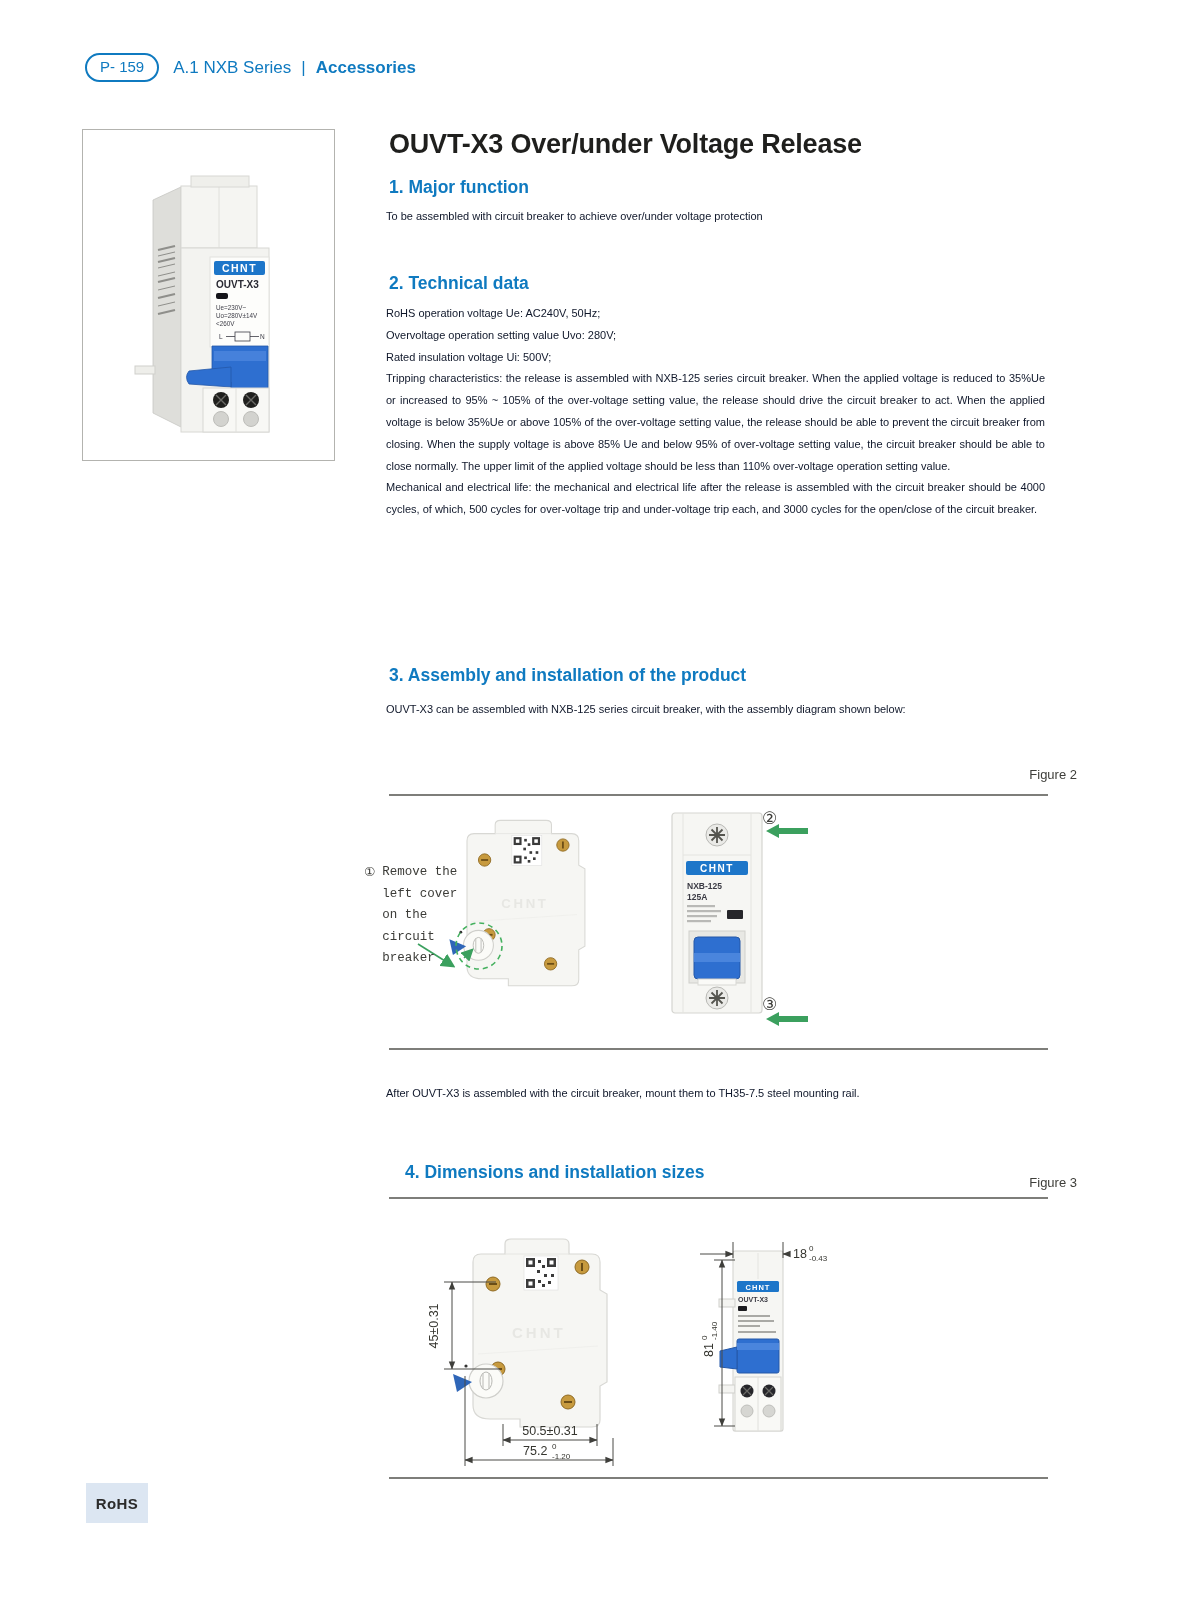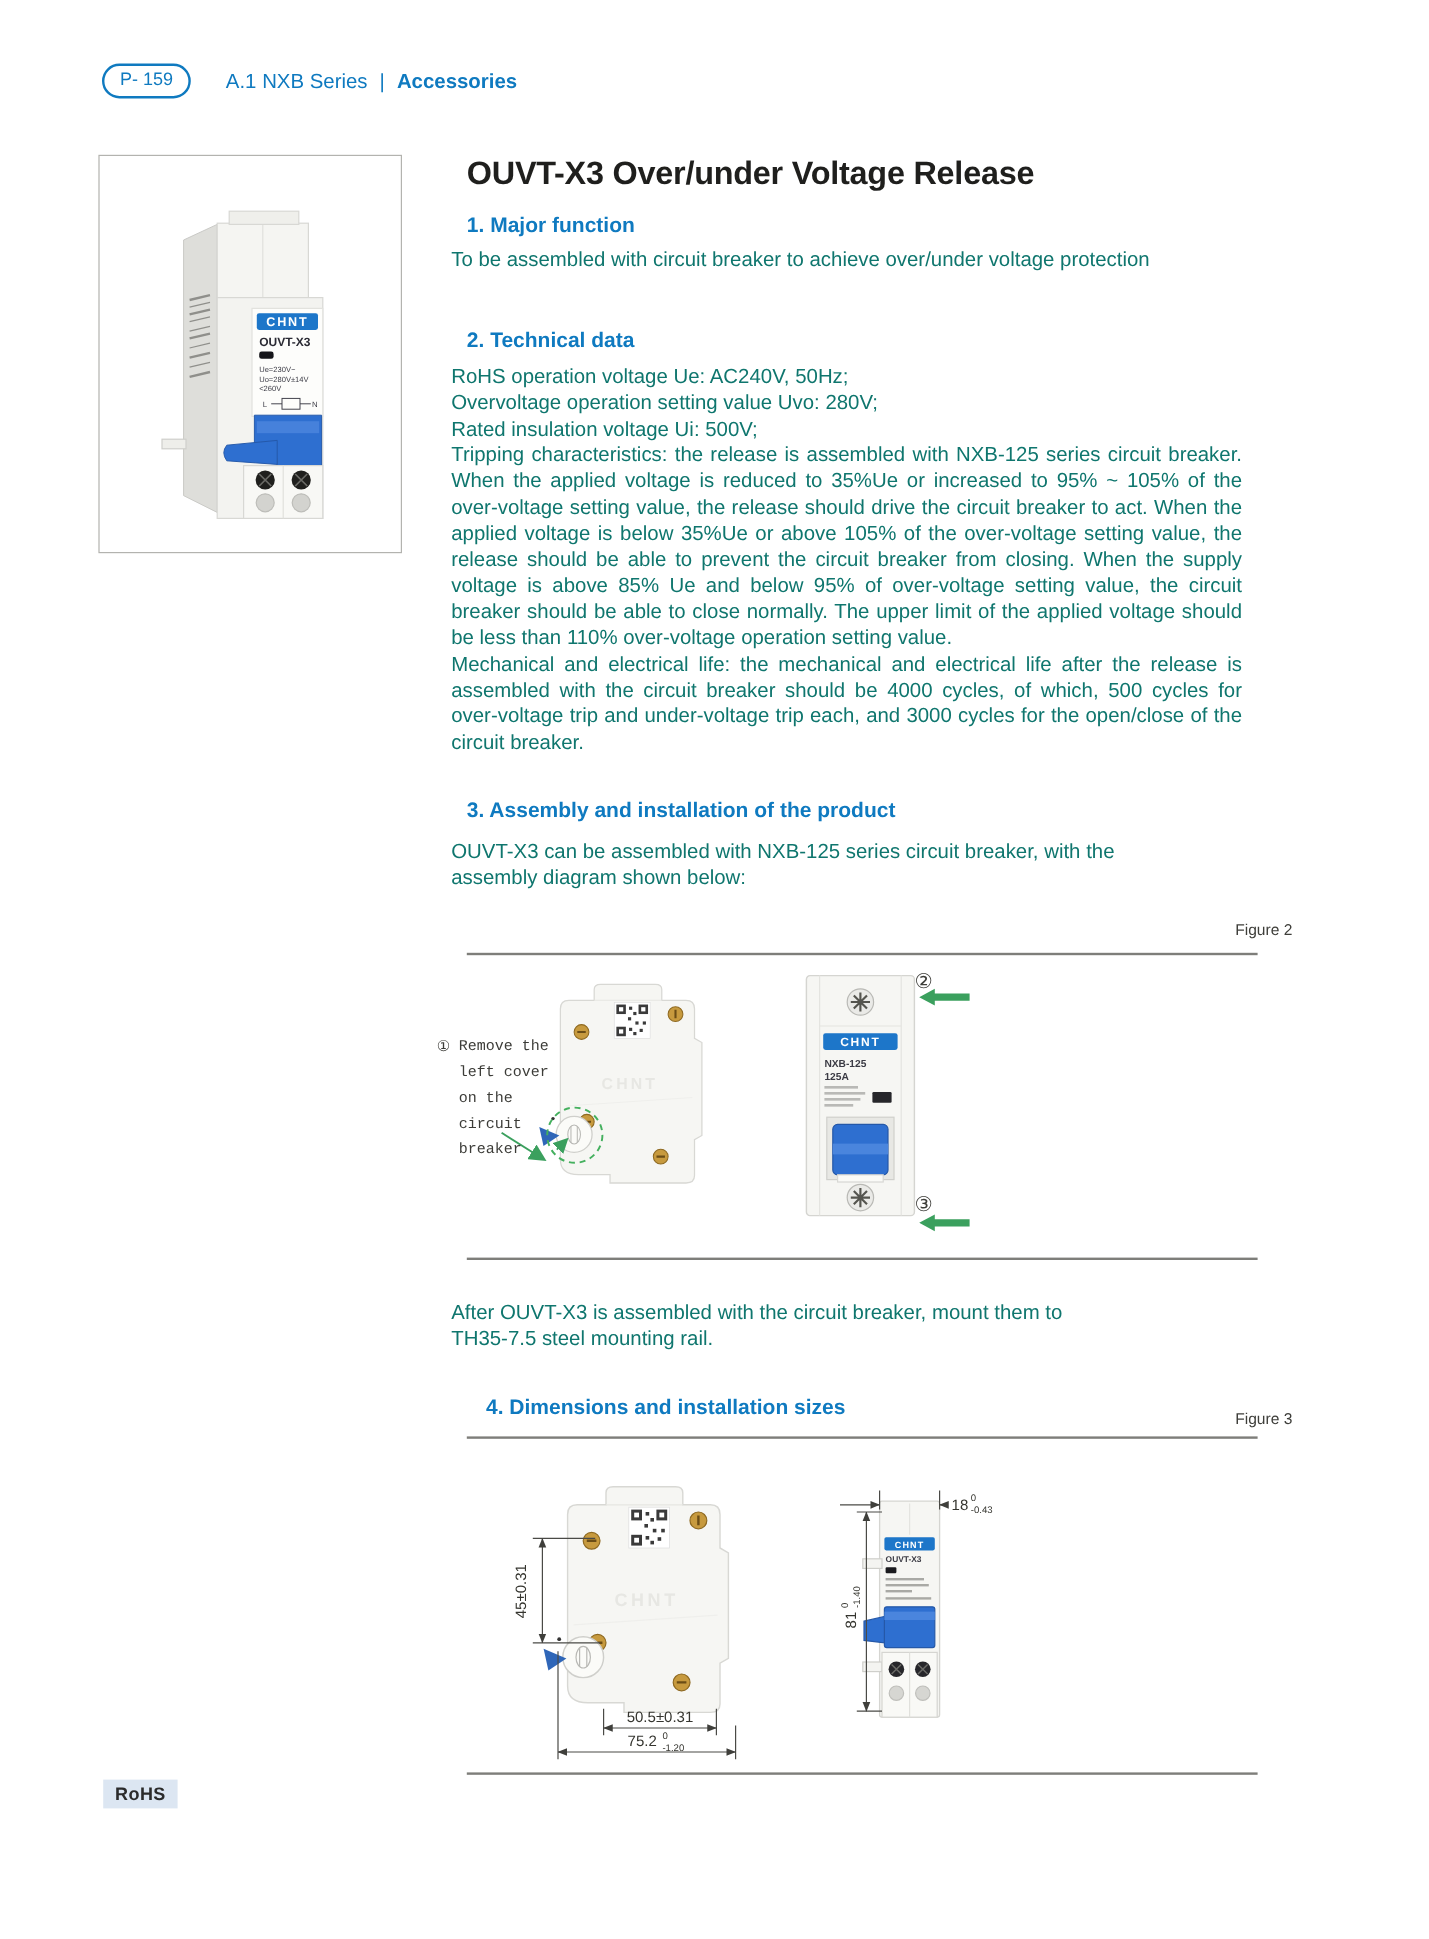--- a/index.html
+++ b/index.html
@@ -5,42 +5,42 @@
   html,body{margin:0;padding:0;}
   body{
     width:1191px;height:1616px;position:relative;background:#ffffff;
     font-family:"Liberation Sans","DejaVu Sans",sans-serif;color:#3f3f3f;
     overflow:hidden;
   }
   
   .hdr{position:absolute;left:85px;top:53px;display:flex;align-items:center;}
   .pill{border:2px solid #0f7ac0;border-radius:15px;color:#0f7ac0;font-size:15px;
         padding:2px 13px 3px 13px;line-height:20px;}
-  .crumb{color:#0f7ac0;font-size:17px;margin-left:29px;display:flex;gap:10px;align-items:center;}
+  .crumb{color:#0f7ac0;font-size:17px;margin-left:14px;display:flex;gap:10px;align-items:center;}
   .crumb .bold{font-weight:bold;}
   
   .photo-box{position:absolute;left:82px;top:129px;width:251px;height:330px;
              border:1px solid #b3b3af;background:#ffffff;}
   
   .title{position:absolute;left:389px;top:129px;font-size:27px;font-weight:bold;color:#1f1f1d;letter-spacing:-0.2px;}
   .h-blue{position:absolute;left:389px;font-size:17.5px;font-weight:bold;color:#0f7ac0;}
-  .body-txt{position:absolute;left:376px;font-size:17px;color:#0f766e;line-height:21.8px;}
+  .body-txt{position:absolute;left:386px;font-size:11px;color:#0f172a;line-height:21.8px;}
   .body-txt p{margin:0;}
   .just{text-align:justify;}
   .figlabel{position:absolute;left:389px;width:688px;text-align:right;font-size:13px;color:#3e3e3a;}
   .rule{position:absolute;left:389px;width:659px;height:2px;background:#7e7e7a;}
   
   .fig{position:absolute;}
   .annot{position:absolute;left:4px;top:64px;width:110px;font-size:12.5px;color:#3c3c38;
          line-height:21.5px;display:flex;gap:7px;}
   .annot .num{flex:0 0 auto;}
   .annot .txt{width:80px;font-family:Liberation Mono, monospace;}
   .callout{position:absolute;font-size:17px;color:#3e3e3a;}
   
-  .rohs{position:absolute;left:86px;top:1483px;width:62px;height:24px;background:#dce6f2;
+  .rohs{position:absolute;left:86px;top:1483px;width:62px;height:40px;background:#dce6f2;
         display:flex;align-items:center;justify-content:center;
         font-weight:bold;font-size:15px;color:#2b2b2b;letter-spacing:0.4px;}
   svg text{font-family:"Liberation Sans","DejaVu Sans",sans-serif;}
 </style>
 </head>
 <body>
 
 <svg width="0" height="0" style="position:absolute" aria-hidden="true">
   <defs>
     <g id="sideview">

